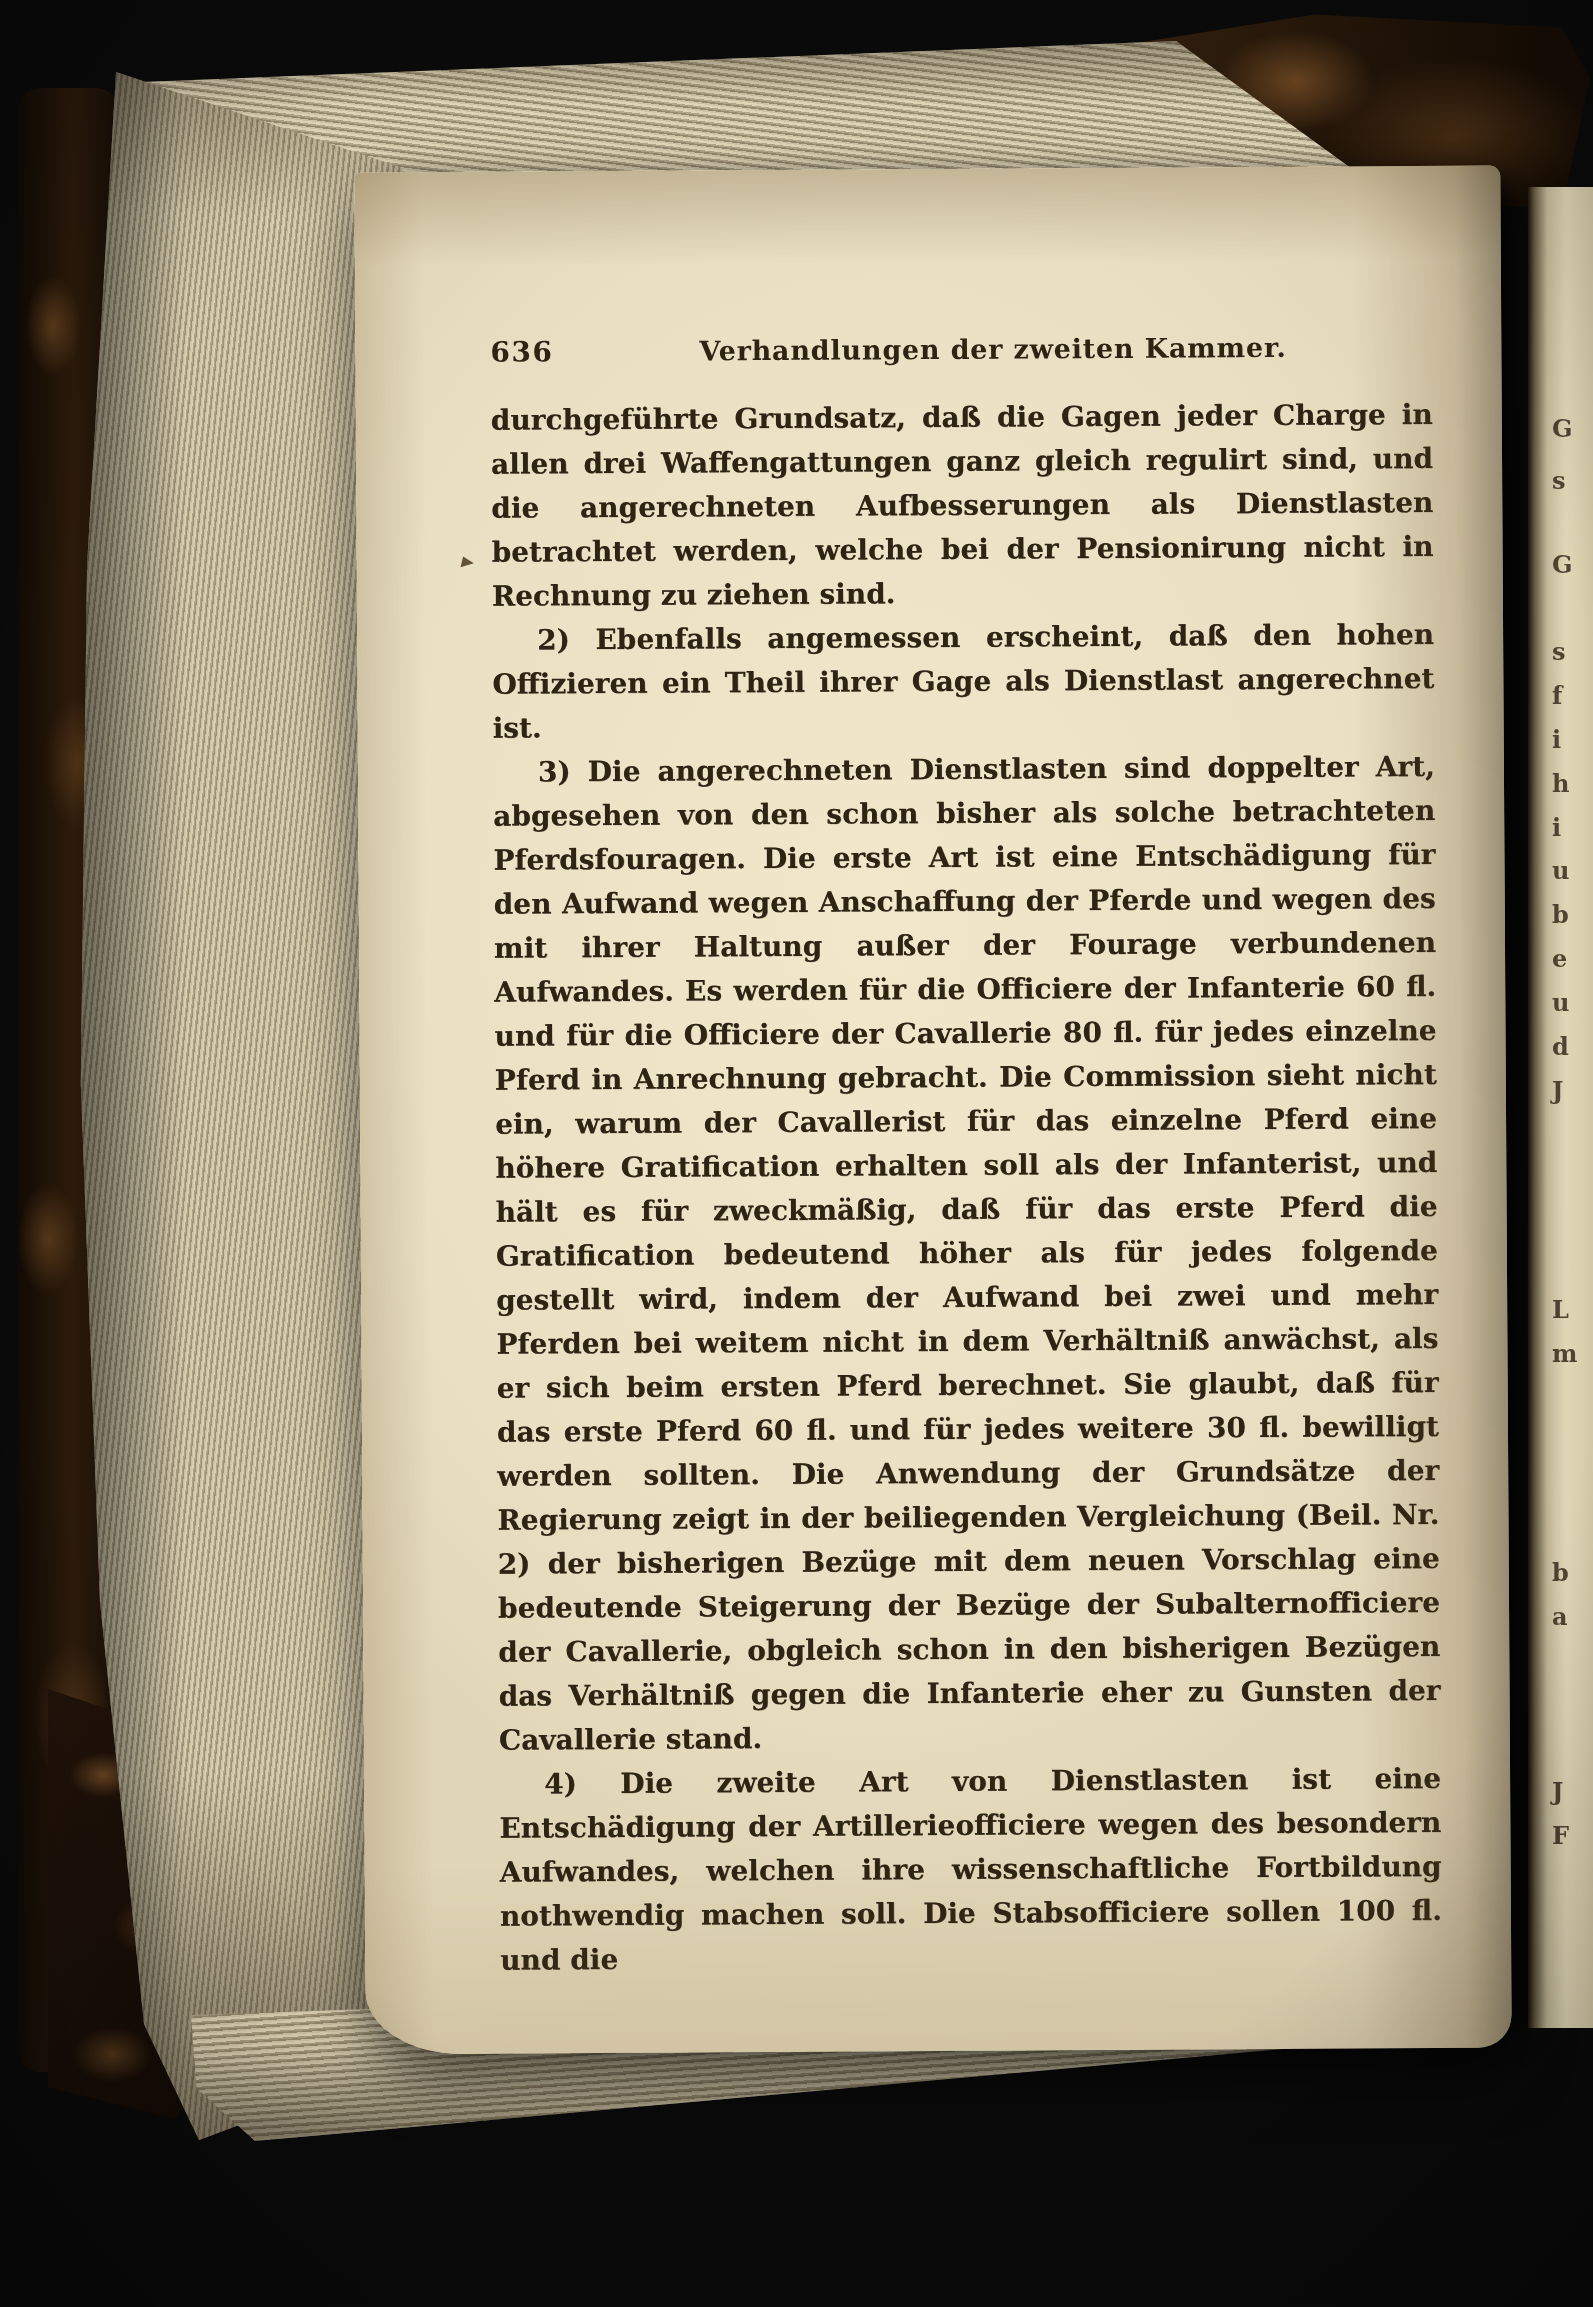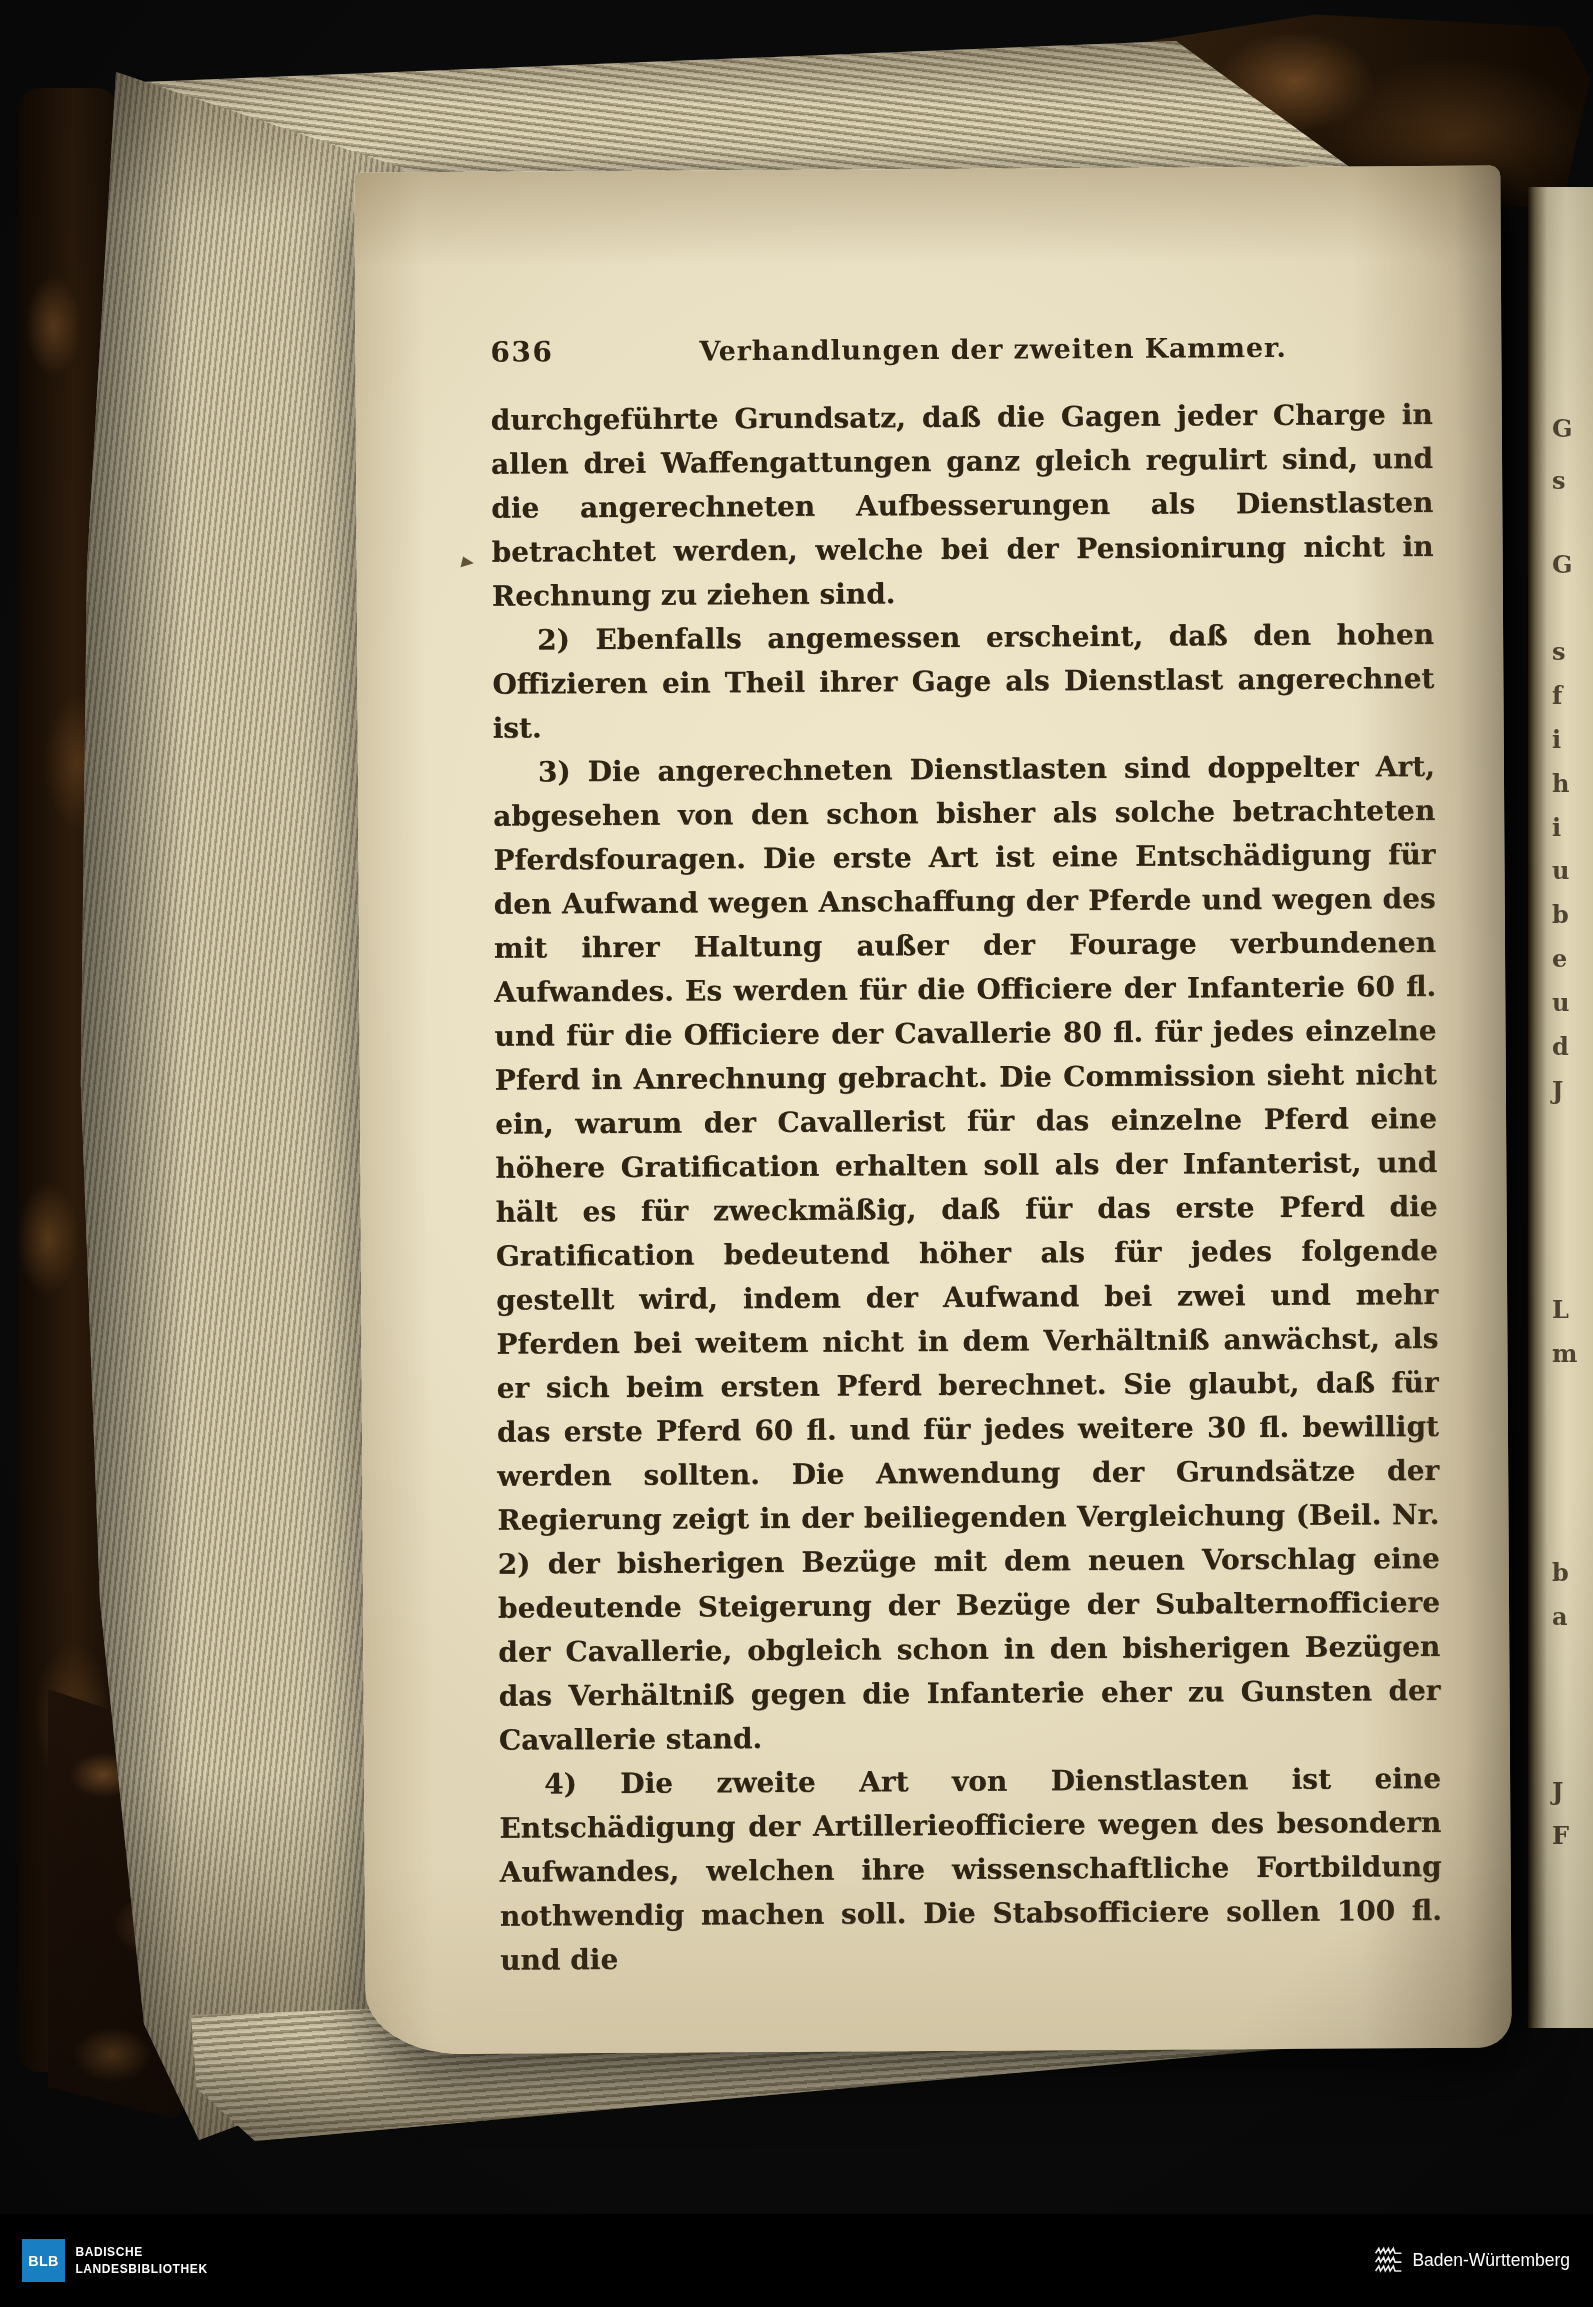--- a/index.html
+++ b/index.html
@@ -140,32 +140,15 @@
           <p class="para indent">2) Ebenfalls angemessen erscheint, daß den hohen Offizieren ein Theil ihrer Gage als Dienstlast angerechnet ist.</p>
           <p class="para indent">3) Die angerechneten Dienstlasten sind doppelter Art, abgesehen von den schon bisher als solche betrachteten Pferdsfouragen. Die erste Art ist eine Entschädigung für den Aufwand wegen Anschaffung der Pferde und wegen des mit ihrer Haltung außer der Fourage verbundenen Aufwandes. Es werden für die Officiere der Infanterie 60 fl. und für die Officiere der Cavallerie 80 fl. für jedes einzelne Pferd in Anrechnung gebracht. Die Commission sieht nicht ein, warum der Cavallerist für das einzelne Pferd eine höhere Gratification erhalten soll als der Infanterist, und hält es für zweckmäßig, daß für das erste Pferd die Gratification bedeutend höher als für jedes folgende gestellt wird, indem der Aufwand bei zwei und mehr Pferden bei weitem nicht in dem Verhältniß anwächst, als er sich beim ersten Pferd berechnet. Sie glaubt, daß für das erste Pferd 60 fl. und für jedes weitere 30 fl. bewilligt werden sollten. Die Anwendung der Grundsätze der Regierung zeigt in der beiliegenden Vergleichung (Beil. Nr. 2) der bisherigen Bezüge mit dem neuen Vorschlag eine bedeutende Steigerung der Bezüge der Subalternofficiere der Cavallerie, obgleich schon in den bisherigen Bezügen das Verhältniß gegen die Infanterie eher zu Gunsten der Cavallerie stand.</p>
           <p class="para indent">4) Die zweite Art von Dienstlasten ist eine Entschädigung der Artillerieofficiere wegen des besondern Aufwandes, welchen ihre wissenschaftliche Fortbildung nothwendig machen soll. Die Stabsofficiere sollen 100 fl. und die</p>
         </div>
     </div>
     <div class="page-shade"></div>
   </div>
 
   <div class="vignette"></div>
 
-  <div class="footer-bar">
-    <div class="blb">
-      <div class="blb-badge">BLB</div>
-      <div class="blb-text">
-        <div>BADISCHE</div>
-        <div>LANDESBIBLIOTHEK</div>
-      </div>
-    </div>
-    <div class="bw">
-      <svg class="bw-emblem" viewBox="0 0 36 36" aria-hidden="true">
-        <path d="M2 9 L6 3 L8 9 L12 3 L14 9 L18 3 L20 9 L24 3 L26 9 L34 9" fill="none" stroke="#e8e8e8" stroke-width="2"></path>
-        <path d="M2 20 L6 14 L8 20 L12 14 L14 20 L18 14 L20 20 L24 14 L26 20 L34 20" fill="none" stroke="#e8e8e8" stroke-width="2"></path>
-        <path d="M2 31 L6 25 L8 31 L12 25 L14 31 L18 25 L20 31 L24 25 L26 31 L34 31" fill="none" stroke="#e8e8e8" stroke-width="2"></path>
-      </svg>
-      <span>Baden-Württemberg</span>
-    </div>
-  </div>
 
 </div>
 
 
 </body></html>

